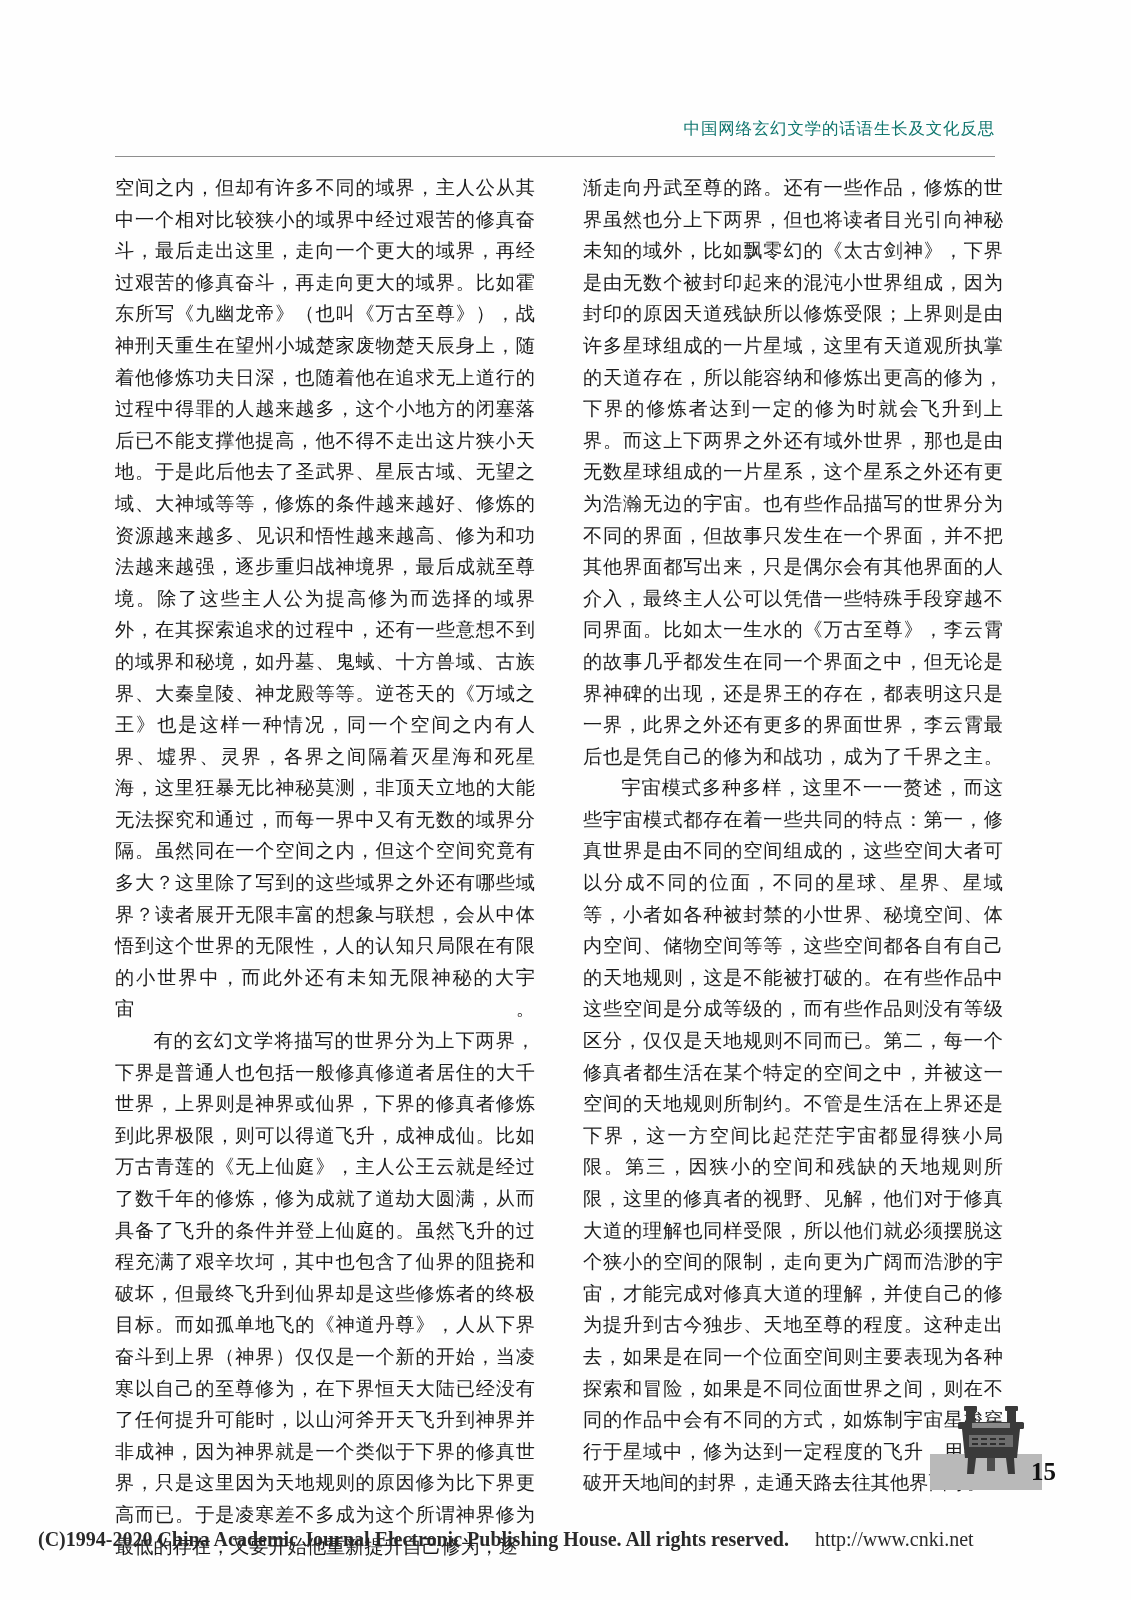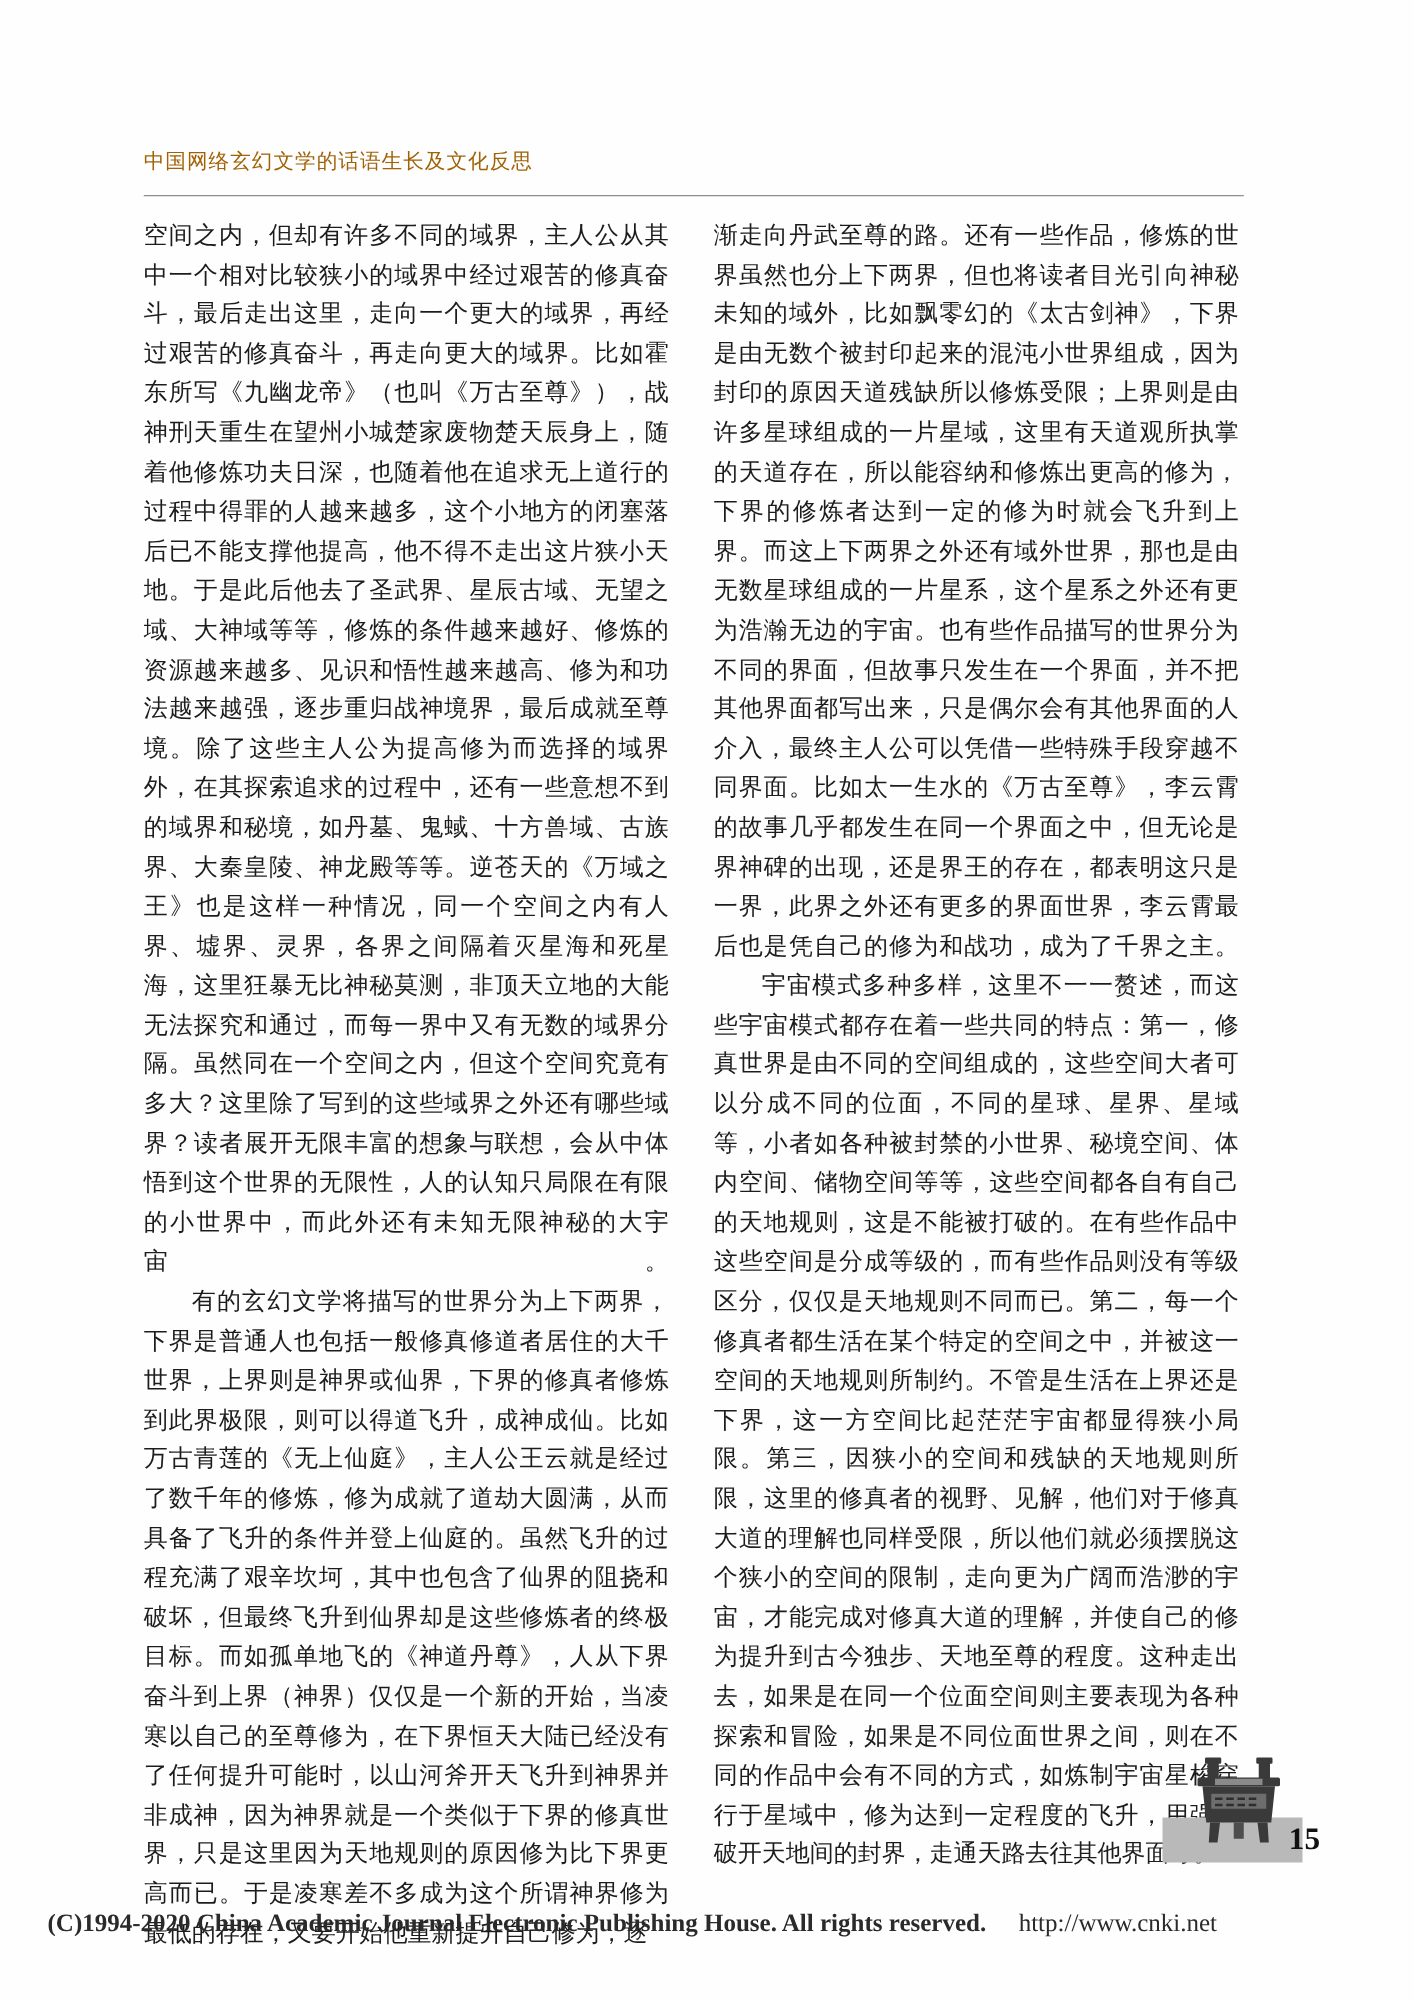--- a/index.html
+++ b/index.html
@@ -21,44 +21,45 @@
     inset: 0;
     background: #fefefe;
   }
 
   
   .runhead {
     position: absolute;
     left: 115px;
     top: 118px;
     width: 880px;
+    text-align: right;
     font-size: 16.5px;
     letter-spacing: 0.8px;
-    color: #a16207;
+    color: #0f766e;
     font-family: "DejaVu Serif", "Liberation Serif", serif;
     white-space: nowrap;
   }
   .runhead-rule {
     position: absolute;
     left: 115px;
     top: 156px;
     width: 880px;
     height: 1px;
     background: #8e8e8e;
   }
 
   
   .columns {
     position: absolute;
     left: 115px;
     top: 172px;
     width: 882px;
     height: 1215px;
     display: flex;
-    gap: 36px;
+    gap: 48px;
   }
   .col {
     width: 420px;
     flex: 0 0 420px;
   }
   .col p {
     margin: 0;
     font-size: 19.2px;
     line-height: 31.6px;
     text-align: justify;

